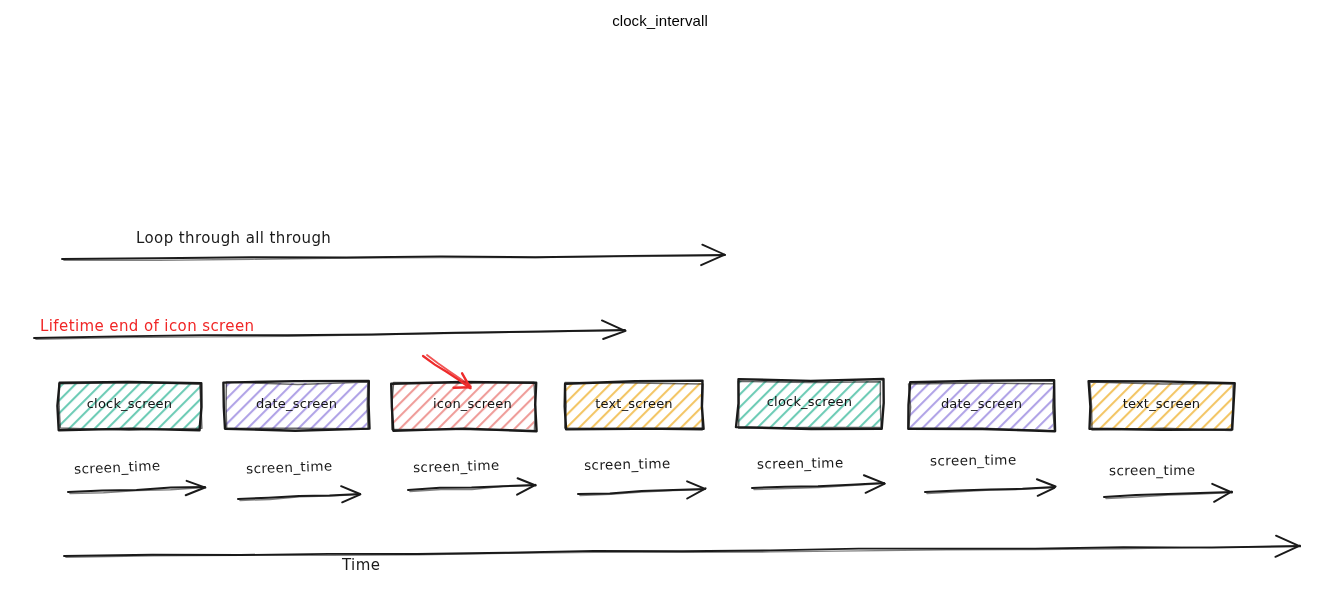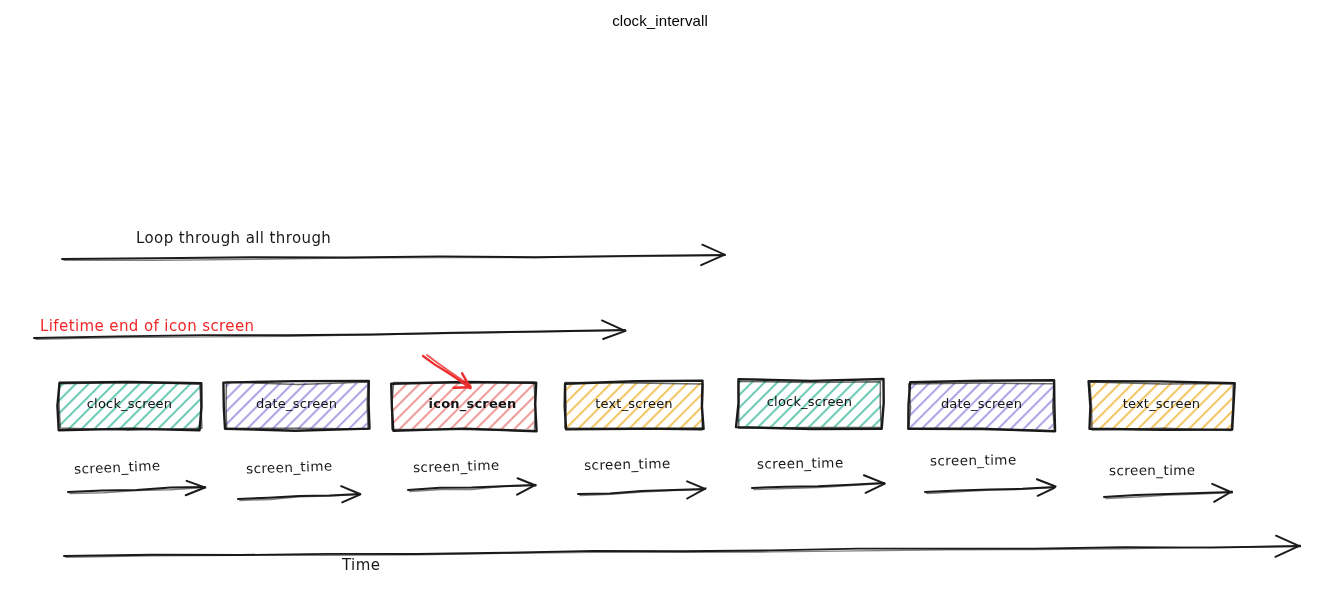--- a/index.html
+++ b/index.html
@@ -209,21 +209,21 @@
         </g>
       </g>
     </g>
 </svg>
 
 <div class="page-title">clock_intervall</div>
 
 <div id="text-layer">
     <div class="box-label" style="left: 58px; top: 396px; width: 143px; text-align: center;">clock_screen</div>
     <div class="box-label" style="left: 225px; top: 396px; width: 143px; text-align: center;">date_screen</div>
-    <div class="box-label" style="left: 392px; top: 396px; width: 161px; text-align: center; font-weight: bold;">icon_screen</div>
+    <div class="box-label" style="left: 392px; top: 396px; width: 161px; text-align: center;">icon_screen</div>
     <div class="box-label" style="left: 565px; top: 396px; width: 138px; text-align: center;">text_screen</div>
     <div class="box-label" style="left: 737px; top: 394px; width: 145px; text-align: center;">clock_screen</div>
     <div class="box-label" style="left: 909px; top: 396px; width: 145px; text-align: center;">date_screen</div>
     <div class="box-label" style="left: 1090px; top: 396px; width: 143px; text-align: center;">text_screen</div>
     <div class="hand" style="left: 136px; top: 229px;">Loop through all through</div>
     <div class="hand red" style="left: 40px; top: 317px;">Lifetime end of icon screen</div>
     <div class="hand" style="left: 342px; top: 556px;">Time</div>
     <div class="hand" style="left: 74px; top: 459px; font-size: 13.5px; transform: rotate(-2.4deg);">screen_time</div>
     <div class="hand" style="left: 246px; top: 459px; font-size: 13.5px; transform: rotate(-2.05deg);">screen_time</div>
     <div class="hand" style="left: 413px; top: 458px; font-size: 13.5px; transform: rotate(-1.7deg);">screen_time</div>

